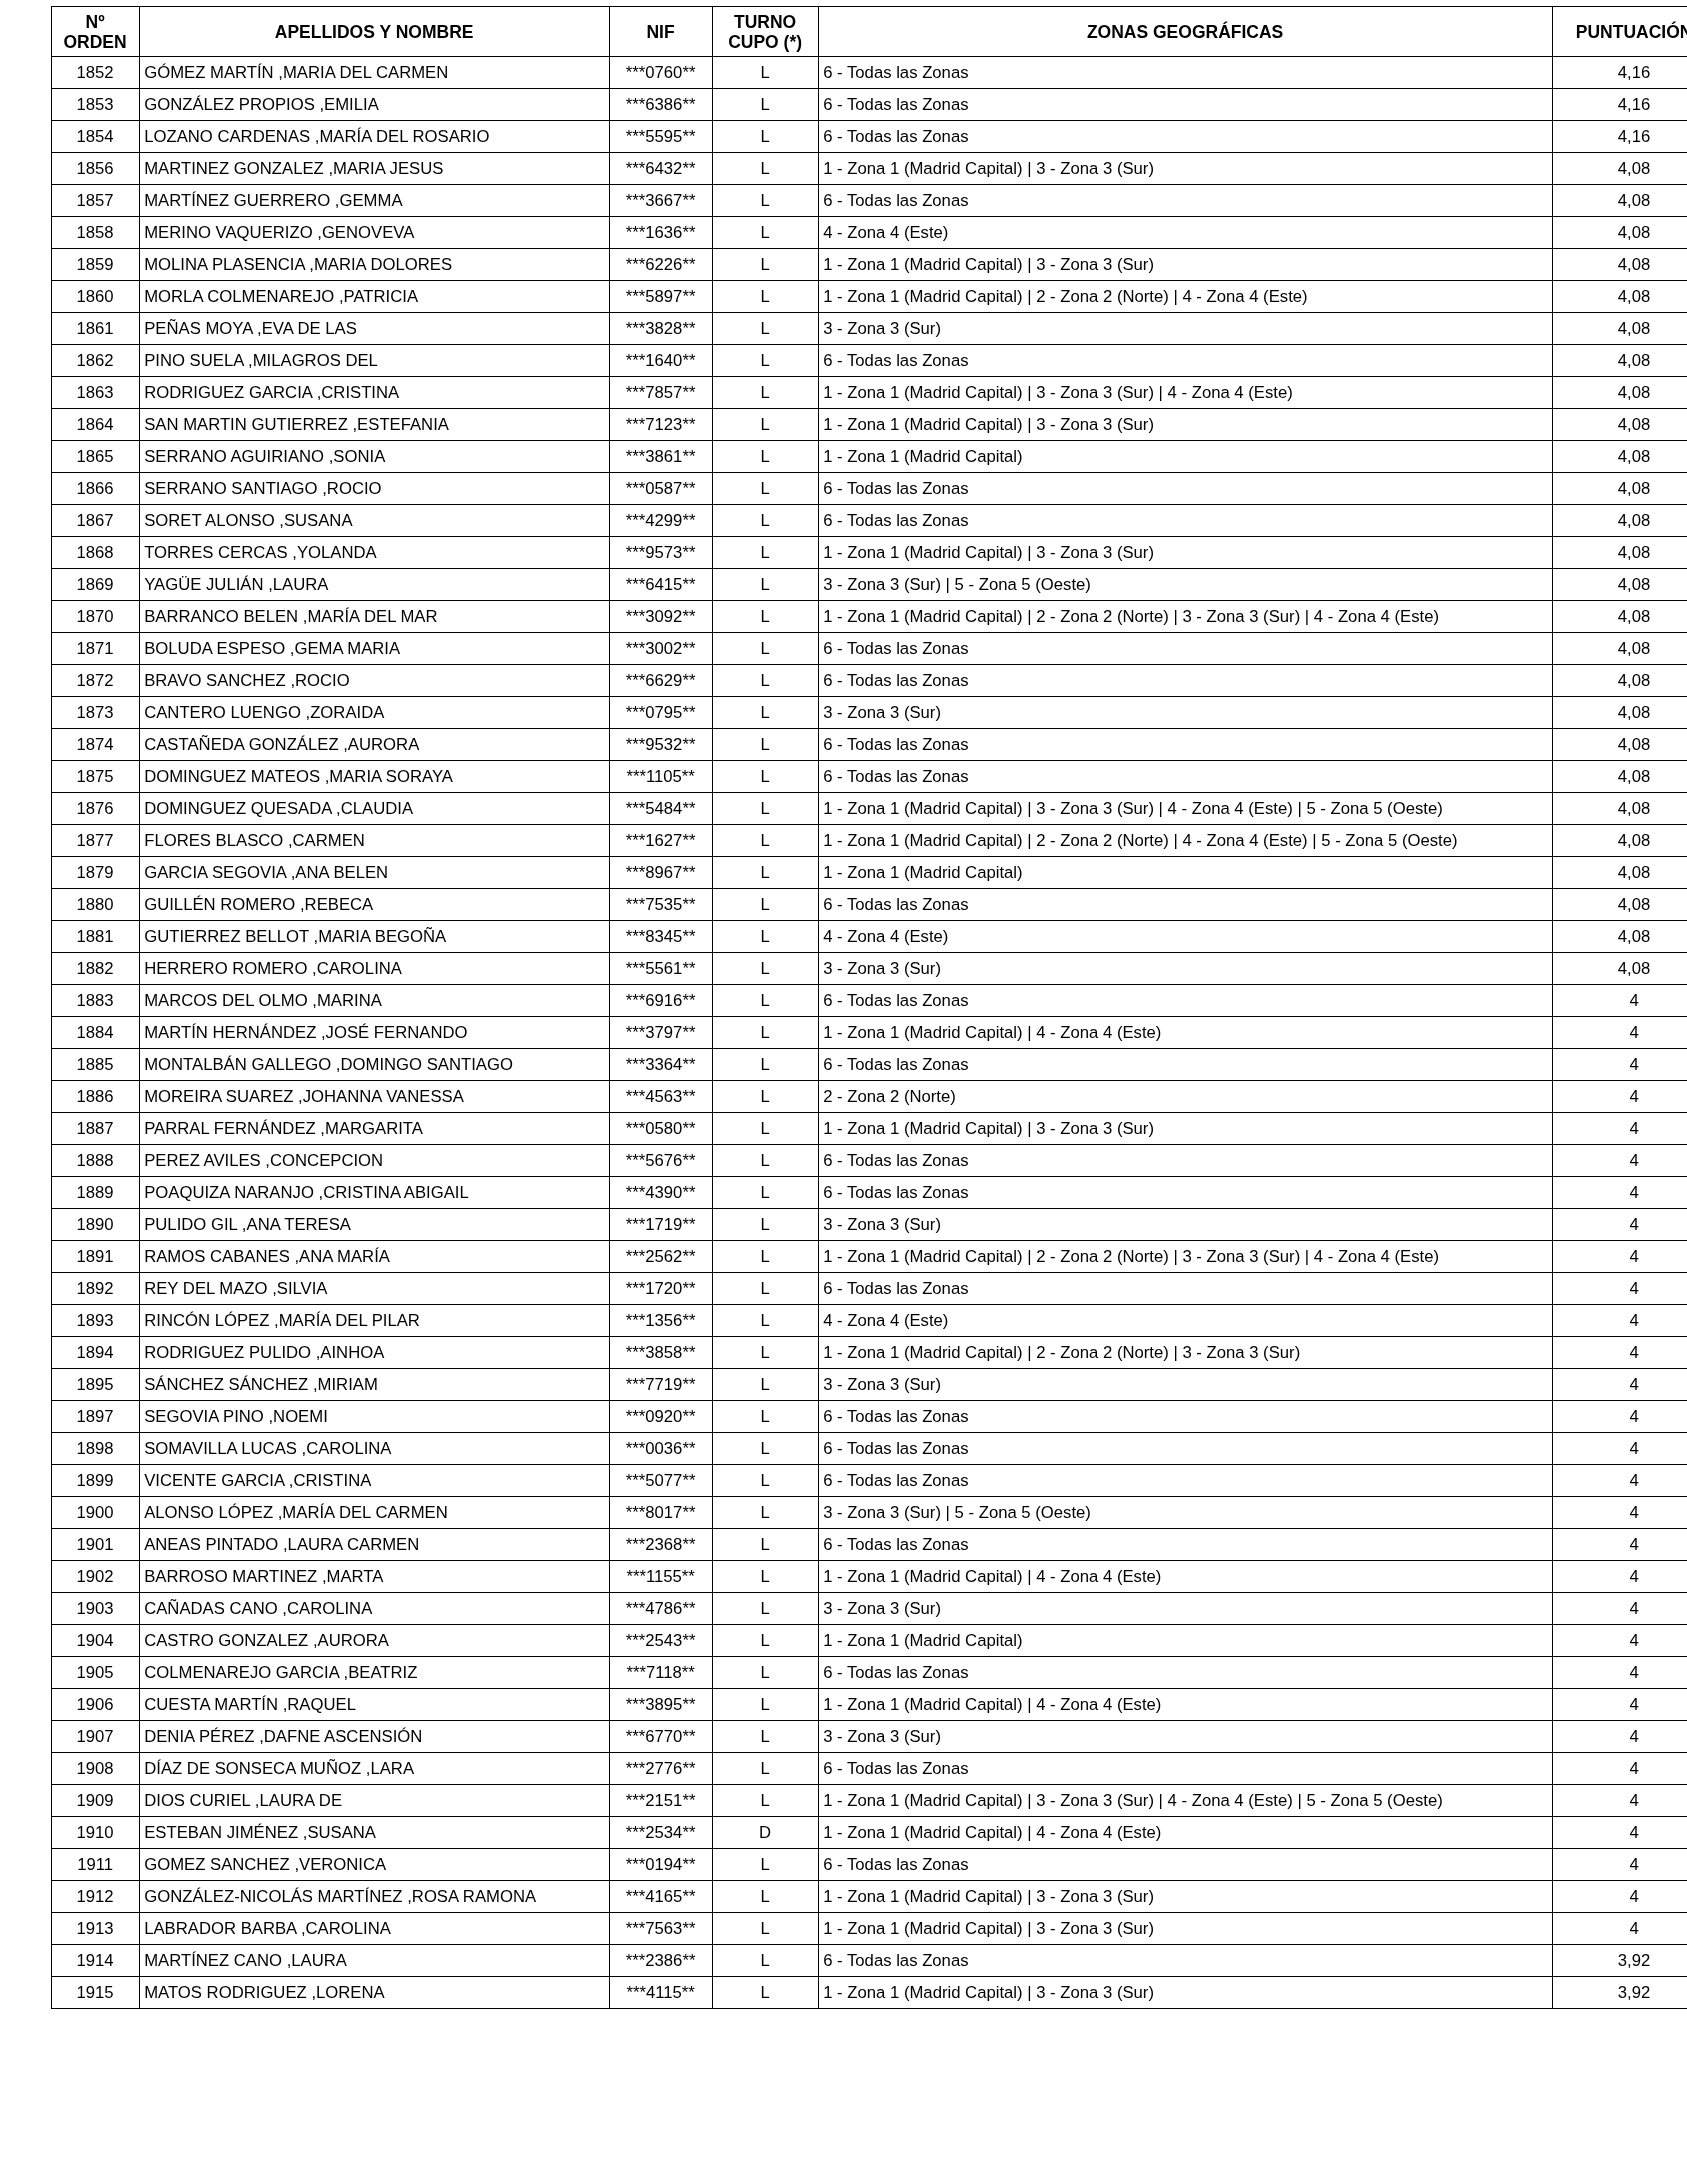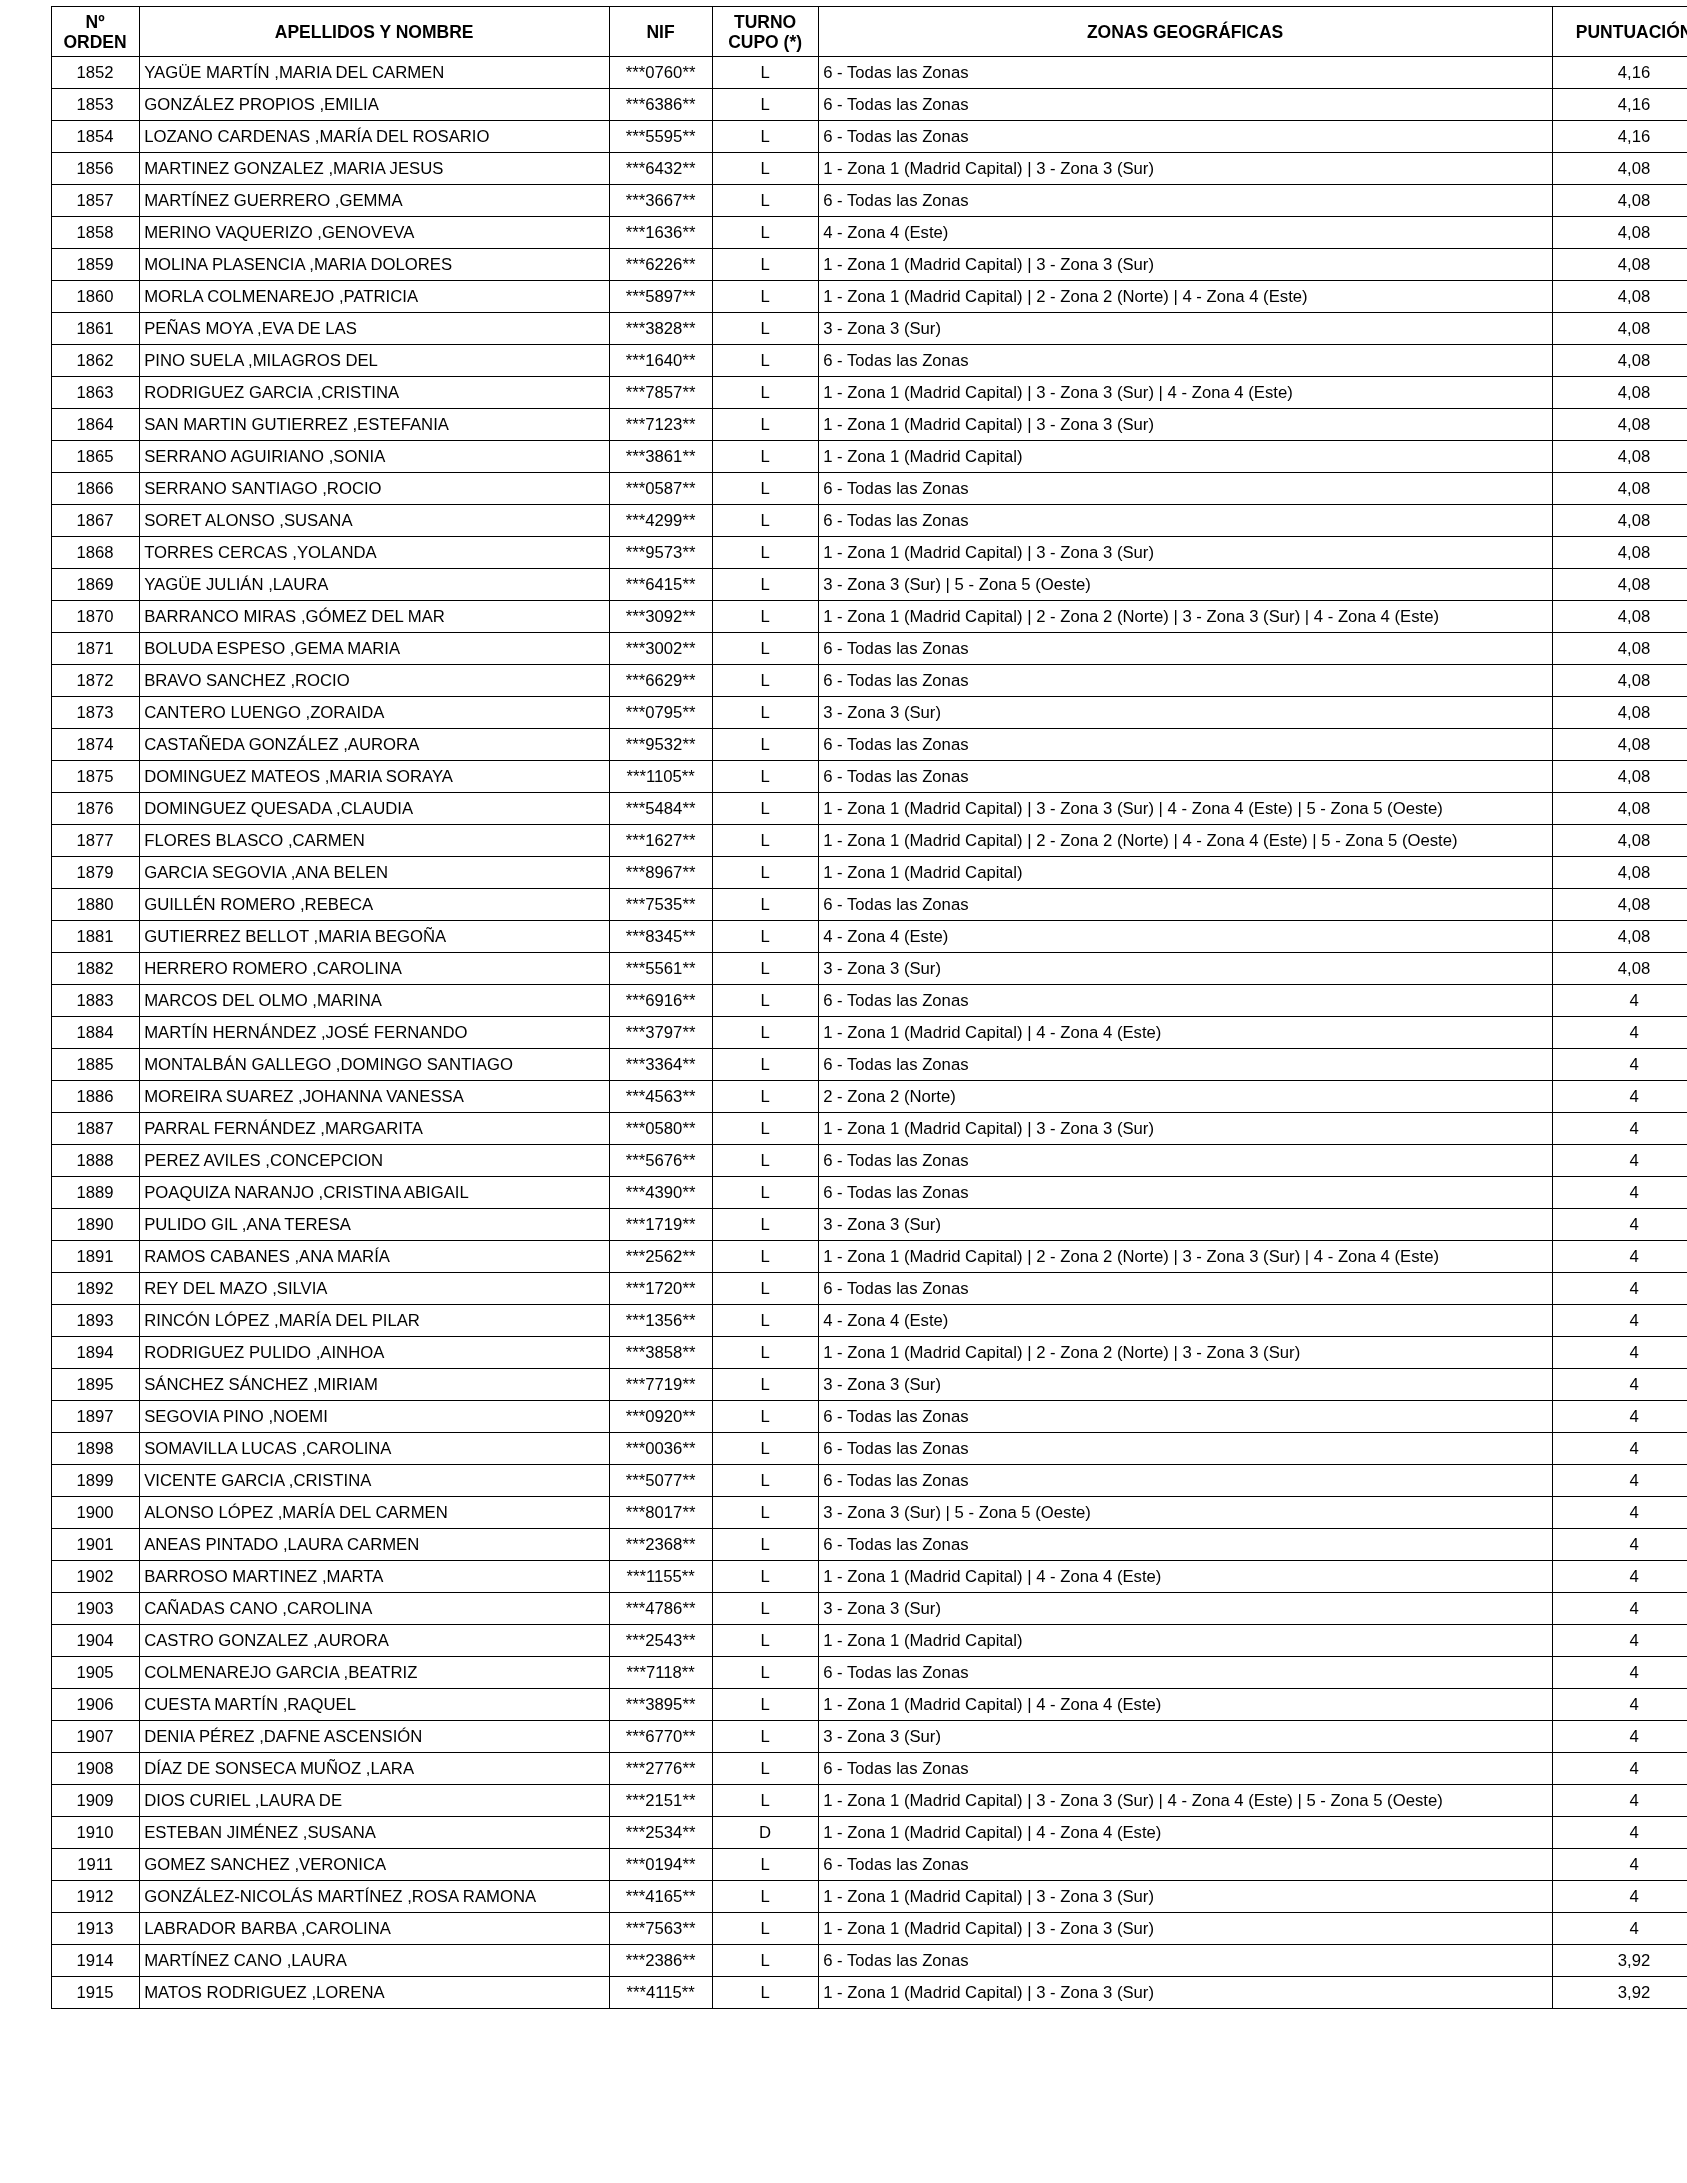--- a/index.html
+++ b/index.html
@@ -76,21 +76,21 @@
         <th>NIF</th>
         <th>TURNO
 CUPO (*)</th>
         <th>ZONAS GEOGRÁFICAS</th>
         <th>PUNTUACIÓN</th>
       </tr>
     </thead>
     <tbody id="roster-body">
         <tr>
     <td class="a-center">1852</td>
-    <td class="a-left">YAGÜE MARTÍN ,MARIA DEL CARMEN</td>
+    <td class="a-left">GÓMEZ MARTÍN ,MARIA DEL CARMEN</td>
     <td class="a-center">***0760**</td>
     <td class="a-center">L</td>
     <td class="a-left">6 - Todas las Zonas</td>
     <td class="a-center">4,16</td>
   </tr>
         <tr>
     <td class="a-center">1853</td>
     <td class="a-left">GONZÁLEZ PROPIOS ,EMILIA</td>
     <td class="a-center">***6386**</td>
     <td class="a-center">L</td>
@@ -212,21 +212,21 @@
         <tr>
     <td class="a-center">1869</td>
     <td class="a-left">YAGÜE JULIÁN ,LAURA</td>
     <td class="a-center">***6415**</td>
     <td class="a-center">L</td>
     <td class="a-left">3 - Zona 3 (Sur) | 5 - Zona 5 (Oeste)</td>
     <td class="a-center">4,08</td>
   </tr>
         <tr>
     <td class="a-center">1870</td>
-    <td class="a-left">BARRANCO MIRAS ,GÓMEZ DEL MAR</td>
+    <td class="a-left">BARRANCO BELEN ,MARÍA DEL MAR</td>
     <td class="a-center">***3092**</td>
     <td class="a-center">L</td>
     <td class="a-left">1 - Zona 1 (Madrid Capital) | 2 - Zona 2 (Norte) | 3 - Zona 3 (Sur) | 4 - Zona 4 (Este)</td>
     <td class="a-center">4,08</td>
   </tr>
         <tr>
     <td class="a-center">1871</td>
     <td class="a-left">BOLUDA ESPESO ,GEMA MARIA</td>
     <td class="a-center">***3002**</td>
     <td class="a-center">L</td>

